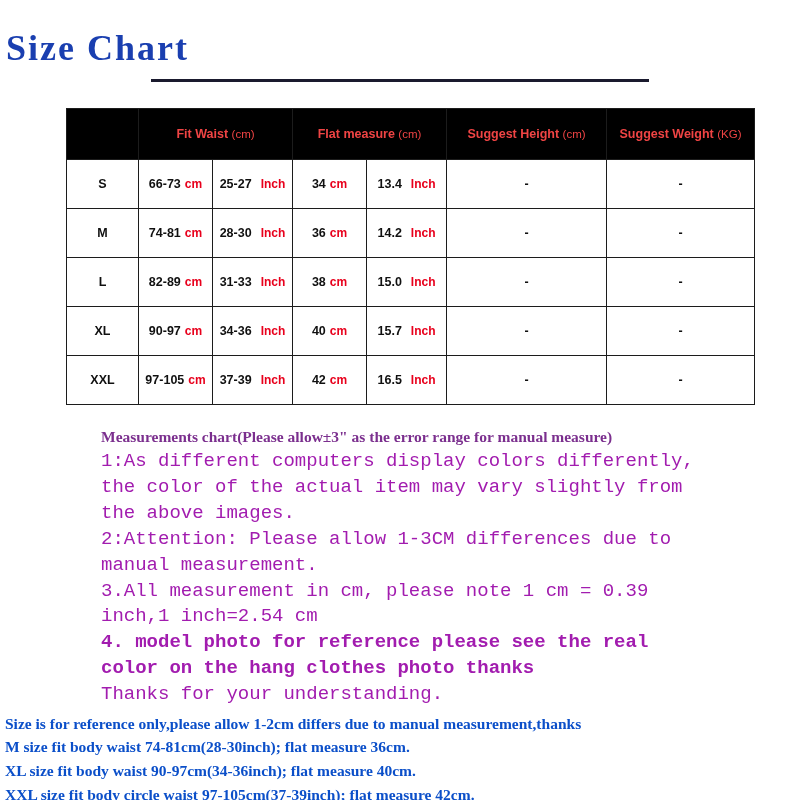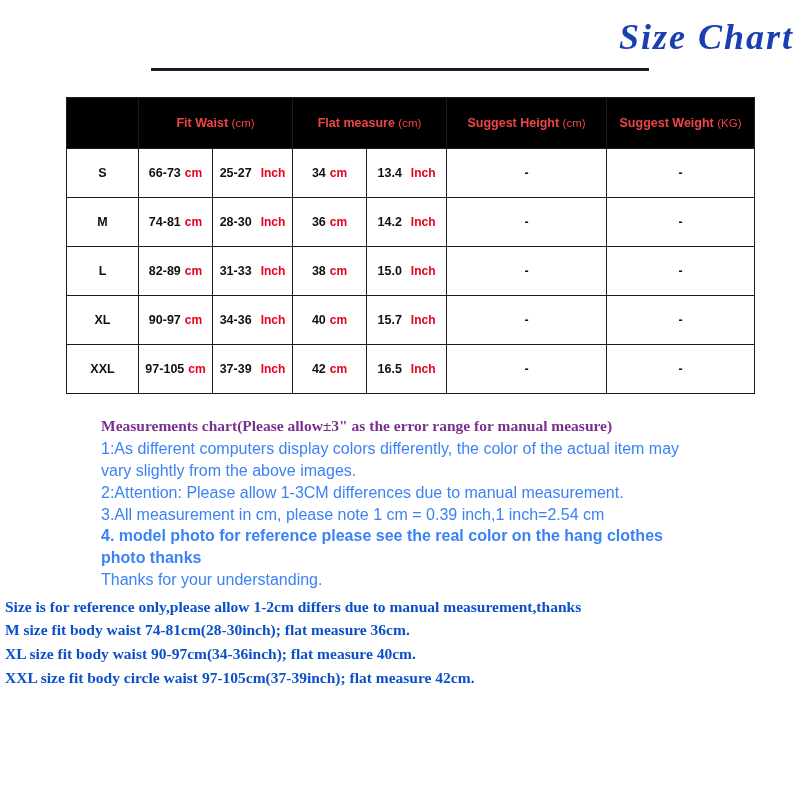--- a/index.html
+++ b/index.html
@@ -15,23 +15,22 @@
   }
   .page {
     position: relative;
     width: 800px;
     height: 800px;
     box-sizing: border-box;
   }
 
   
   .title-wrap {
-    text-align: right;
-    padding-top: 16px;
-    font-style: italic;
+    text-align: left;
+    padding-top: 27px;
   }
   .title {
     display: inline-block;
     font-family: "Liberation Serif", serif;
     font-size: 36px;
     font-weight: bold;
     color: #1a3fb0;
     letter-spacing: 2px;
     padding: 0 6px 4px 6px;
   }
@@ -116,24 +115,24 @@
   }
   .notes .lead {
     color: #7b2f8e;
     font-weight: bold;
     font-size: 15.5px;
     line-height: 1.32;
     font-family: "Liberation Serif", serif;
     margin-bottom: 2px;
   }
   .notes .line {
-    color: #3b82f6;
-    font-size: 16px;
+    color: #a21caf;
+    font-size: 19px;
     line-height: 1.36;
-    font-family: Liberation Sans, sans-serif;
+    font-family: Liberation Mono, monospace;
   }
   .notes .line.bold {
     font-weight: bold;
   }
 
   
   .summary {
     margin: 4px auto 0 auto;
     width: 790px;
     text-align: left;

